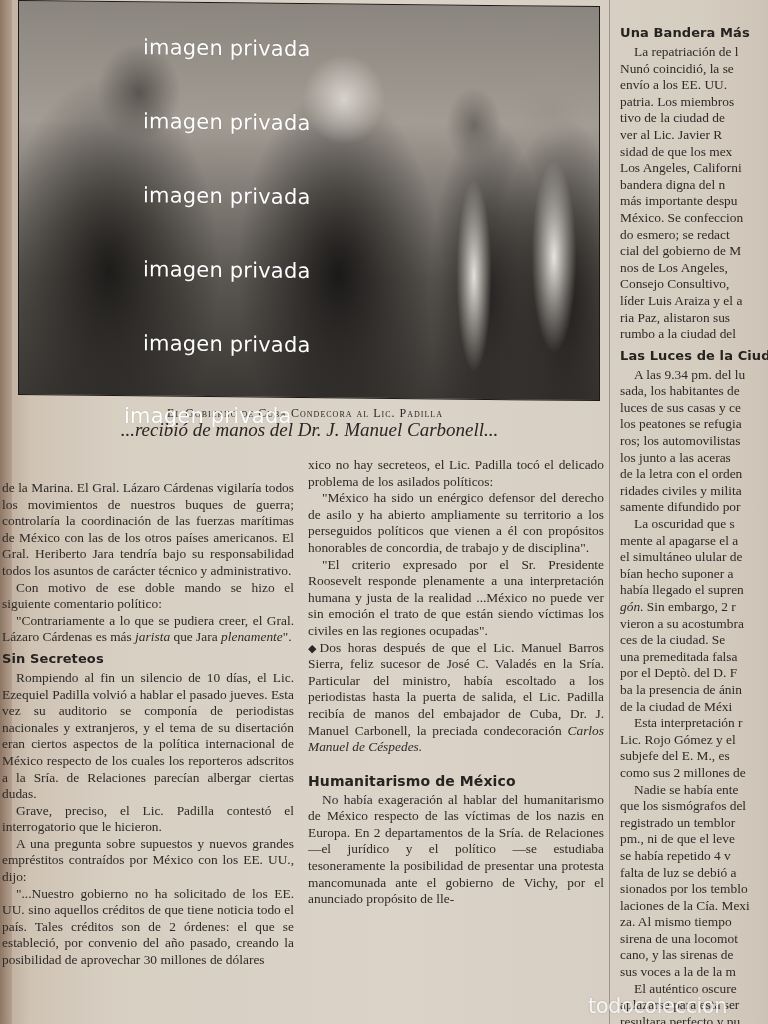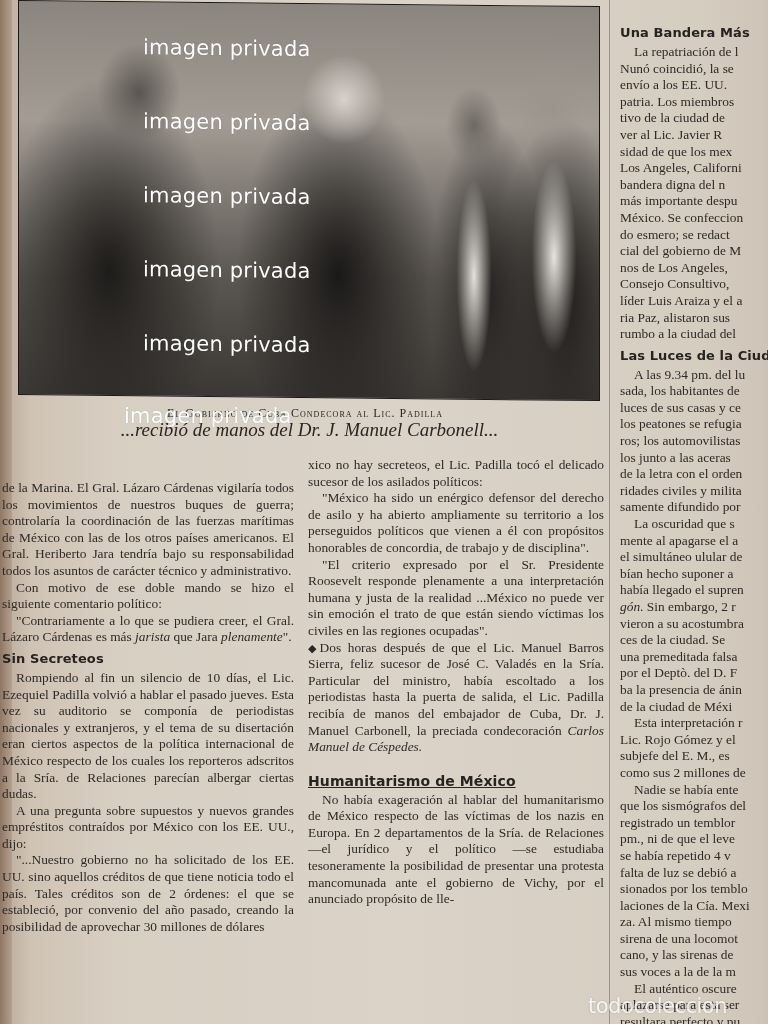--- a/index.html
+++ b/index.html
@@ -60,21 +60,21 @@
   .col p { margin: 0; }
   .col p.indent { text-indent: 14px; }
   .col-left { left: 2px; top: 446px; width: 292px; margin-top: 34px; }
   .col-mid { left: 308px; top: 457px; width: 296px; }
   .col-right { left: 620px; top: 22px; width: 170px; overflow: hidden; white-space: nowrap; text-align: left; }
   .col-right p { white-space: nowrap; }
   .heading {
     font-family: "DejaVu Sans", sans-serif; font-weight: bold; font-size: 13px;
     color: #262320; margin: 4px 0 2px 0; letter-spacing: 0.1px; line-height: 18px;
   }
-  .col-mid .heading { font-size: 14px; margin-top: 16px; text-decoration: underline; }
+  .col-mid .heading { font-size: 14px; margin-top: 16px; }
   .col-right .heading { margin-top: 2px; }
   .divider {
     position: absolute; left: 609px; top: 0; width: 1px; height: 1024px;
     background: #6e665c; opacity: 0.55;
   }
   .diamond { font-size: 11px; color: #2a2623; }
   em { }
   .todocoleccion {
     position: absolute; left: 588px; top: 994px;
     font-family: "DejaVu Sans", sans-serif; font-weight: normal; font-size: 21px;
@@ -102,26 +102,27 @@
   <div class="caption-sub">...recibió de manos del Dr. J. Manuel Carbonell...</div>
 </div>
 <div class="watermark" style="position:absolute; left:124px; top:403px;">imagen privada</div>
 
 <div class="col col-left">
   <p>de la Marina. El Gral. Lázaro Cárdenas vigilaría todos los movimientos de nuestros buques de guerra; controlaría la coordinación de las fuerzas marítimas de México con las de los otros países americanos. El Gral. Heriberto Jara tendría bajo su responsabilidad todos los asuntos de carácter técnico y administrativo.</p>
   <p class="indent">Con motivo de ese doble mando se hizo el siguiente comentario político:</p>
   <p class="indent"><span>"Contrariamente a lo que se pudiera creer, el Gral. Lázaro Cárdenas es más </span><em>jarista</em><span> que Jara </span><em>plenamente</em><span>".</span></p>
   <div class="heading">Sin Secreteos</div>
   <p class="indent">Rompiendo al fin un silencio de 10 días, el Lic. Ezequiel Padilla volvió a hablar el pasado jueves. Esta vez su auditorio se componía de periodistas nacionales y extranjeros, y el tema de su disertación eran ciertos aspectos de la política internacional de México respecto de los cuales los reporteros adscritos a la Sría. de Relaciones parecían albergar ciertas dudas.</p>
+  <p class="indent">Grave, preciso, el Lic. Padilla contestó el interrogatorio que le hicieron.</p>
   <p class="indent">A una pregunta sobre supuestos y nuevos grandes empréstitos contraídos por México con los EE. UU., dijo:</p>
   <p class="indent">"...Nuestro gobierno no ha solicitado de los EE. UU. sino aquellos créditos de que tiene noticia todo el país. Tales créditos son de 2 órdenes: el que se estableció, por convenio del año pasado, creando la posibilidad de aprovechar 30 millones de dólares</p>
 </div>
 
 <div class="col col-mid">
-  <p>xico no hay secreteos, el Lic. Padilla tocó el delicado sucesor de los asilados políticos:</p>
+  <p>xico no hay secreteos, el Lic. Padilla tocó el delicado problema de los asilados políticos:</p>
   <p class="indent">"México ha sido un enérgico defensor del derecho de asilo y ha abierto ampliamente su territorio a los perseguidos políticos que vienen a él con propósitos honorables de concordia, de trabajo y de disciplina".</p>
   <p class="indent">"El criterio expresado por el Sr. Presidente Roosevelt responde plenamente a una interpretación humana y justa de la realidad ...México no puede ver sin emoción el trato de que están siendo víctimas los civiles en las regiones ocupadas".</p>
   <p><span class="diamond">◆</span><span>Dos horas después de que el Lic. Manuel Barros Sierra, feliz sucesor de José C. Valadés en la Sría. Particular del ministro, había escoltado a los periodistas hasta la puerta de salida, el Lic. Padilla recibía de manos del embajador de Cuba, Dr. J. Manuel Carbonell, la preciada condecoración </span><em>Carlos Manuel de Céspedes.</em></p>
   <div class="heading">Humanitarismo de México</div>
   <p class="indent">No había exageración al hablar del humanitarismo de México respecto de las víctimas de los nazis en Europa. En 2 departamentos de la Sría. de Relaciones —el jurídico y el político —se estudiaba tesoneramente la posibilidad de presentar una protesta mancomunada ante el gobierno de Vichy, por el anunciado propósito de lle-</p>
 </div>
 
 <div class="divider"></div>
 
 <div class="col col-right">

